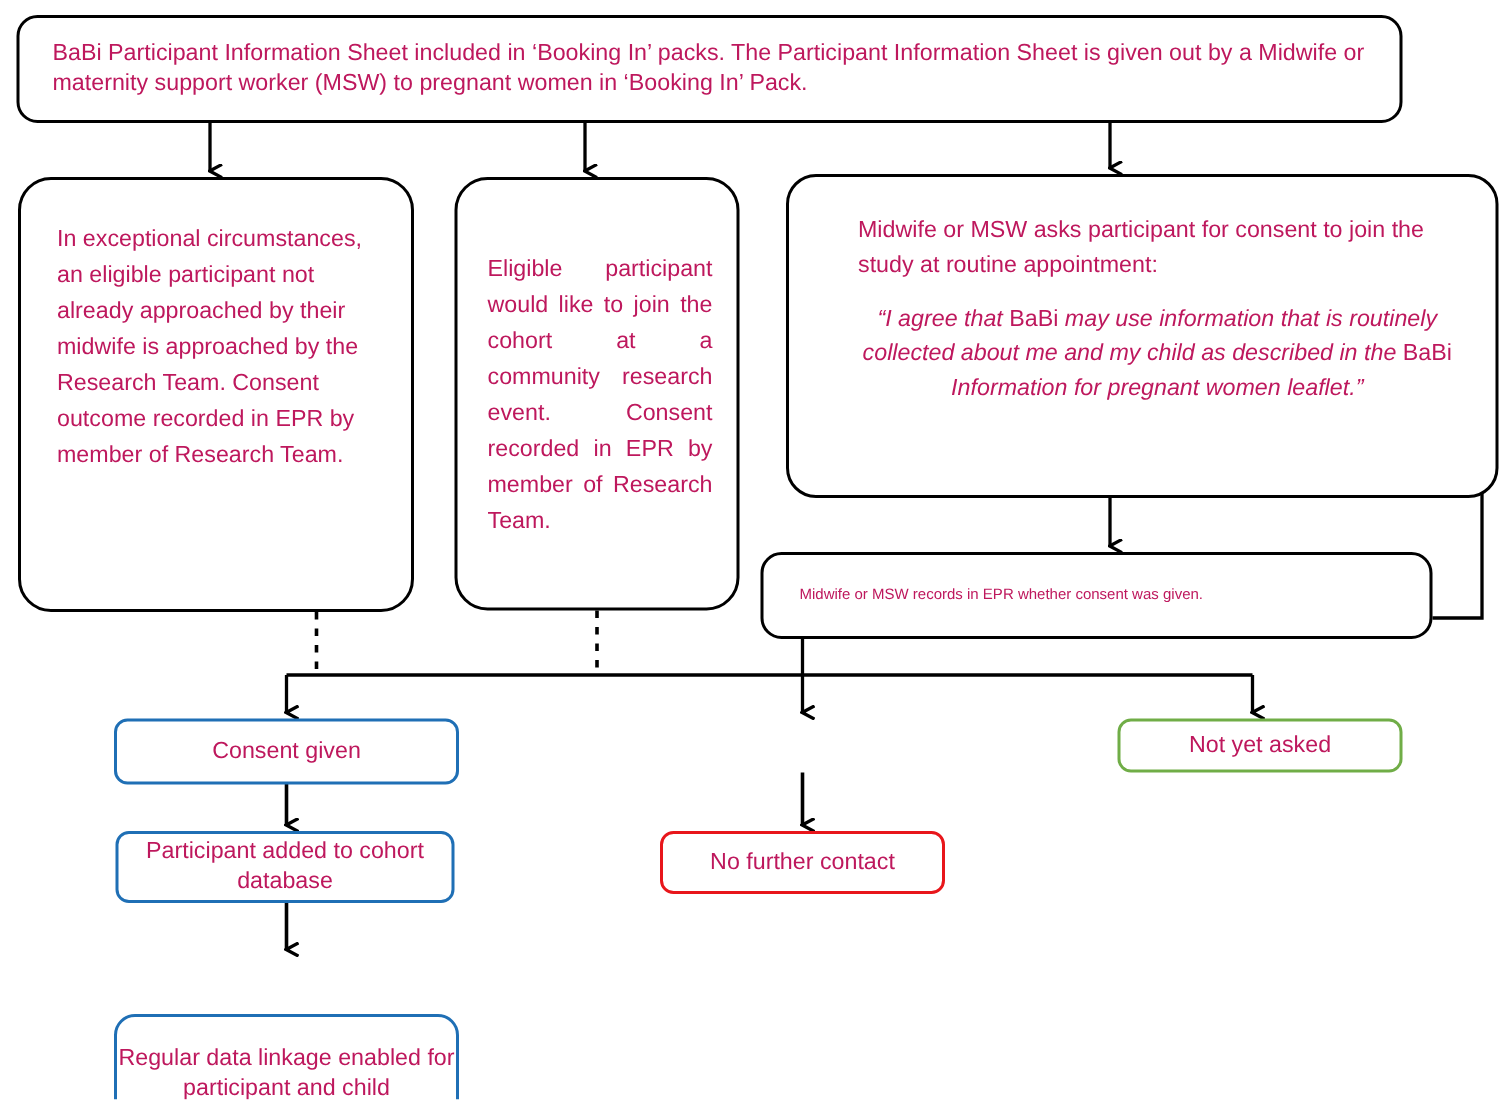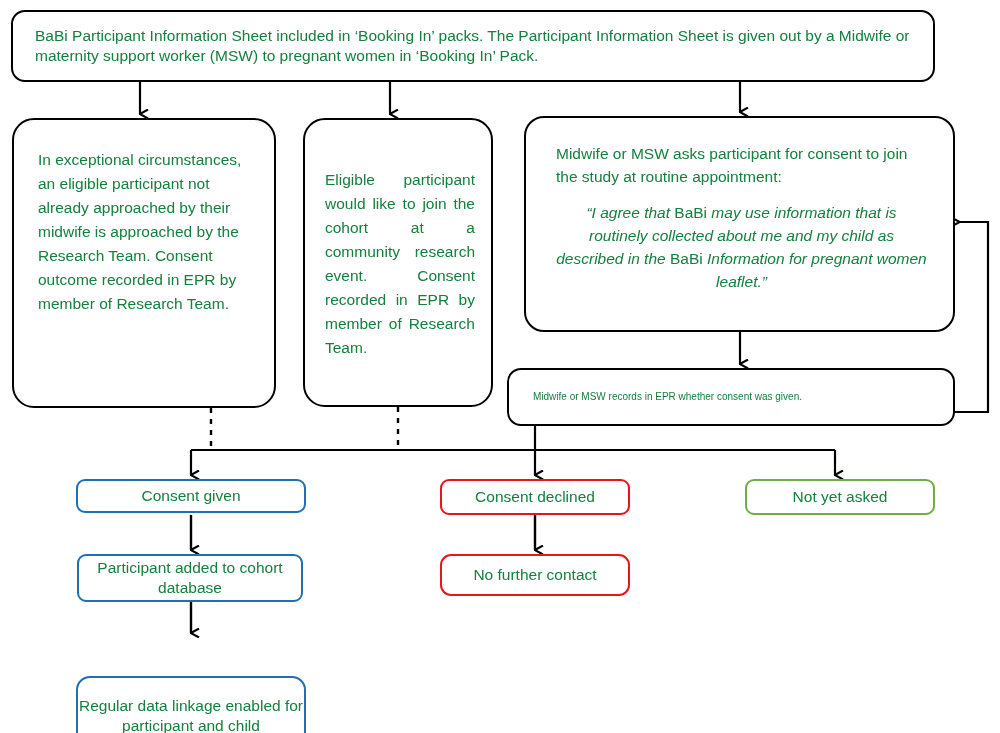--- a/index.html
+++ b/index.html
@@ -26,21 +26,21 @@
     pointer-events: none;
   }
   .node {
     position: absolute;
     box-sizing: border-box;
     background: #ffffff;
     border: 2.2px solid #000000;
     border-radius: 16px;
     display: flex;
     align-items: center;
-    color: #15803d;
+    color: #be185d;
     z-index: 2;
   }
   .node .txt {
     width: 100%;
     line-height: 1.32;
   }
   
   #n-top {
     left: 11px; top: 10px; width: 924px; height: 72px;
     border-radius: 14px;
@@ -61,22 +61,22 @@
   #n-mid {
     left: 303px; top: 118px; width: 190px; height: 289px;
     padding: 30px 16px 10px 20px;
     align-items: flex-start;
     border-radius: 22px;
   }
   #n-mid .txt { font-size: 15.5px; line-height: 1.55; text-align: justify; text-align-last: left; padding-top: 18px; }
 
   
   #n-right {
-    left: 524px; top: 116px; width: 431px; height: 216px;
-    padding: 12px 26px 12px 30px;
+    left: 524px; top: 116px; width: 475px; height: 216px;
+    padding: 12px 26px 12px 46px;
     align-items: flex-start;
     border-radius: 20px;
   }
   #n-right .txt { font-size: 15.5px; line-height: 1.5; text-align: left; padding-top: 12px; }
   #n-right .quote { font-style: italic; margin-top: 12px; display: block; text-align: center; }
   #n-right .quote .nonital { font-style: normal; }
 
   
   #n-epr {
     left: 507px; top: 368px; width: 448px; height: 58px;
@@ -87,25 +87,25 @@
 
   
   .outcome {
     border-width: 2.2px;
     border-radius: 9px;
     justify-content: center;
     text-align: center;
   }
   .outcome .txt { font-size: 15.5px; text-align: center; }
 
-  #n-given    { left: 76px;  top: 479px; width: 230px; height: 34px; border-color: #1F6FB5; }
+  #n-given    { left: 76px;  top: 479px; width: 230px; height: 44px; border-color: #1F6FB5; }
   #n-added    { left: 77px;  top: 554px; width: 226px; height: 48px; border-color: #1F6FB5; }
   #n-linkage  { left: 76px;  top: 637px; width: 230px; height: 80px; border-color: #1F6FB5; border-radius: 14px; margin-top: 39px; }
   #n-declined { left: 440px; top: 479px; width: 190px; height: 36px; border-color: #E8161B; }
-  #n-nocontact{ left: 440px; top: 554px; width: 190px; height: 42px; border-color: #E8161B; border-radius: 11px; }
+  #n-nocontact{ left: 440px; top: 554px; width: 190px; height: 42px; border-color: #E8161B; }
   #n-notasked { left: 745px; top: 479px; width: 190px; height: 36px; border-color: #70AD47; }
 </style>
 </head>
 <body>
 
 <div id="canvas">
 
   <svg id="wires" viewBox="0 0 1000 733" xmlns="http://www.w3.org/2000/svg">
     <defs>
       <marker id="arrowDown" markerWidth="10" markerHeight="10" refX="5" refY="8.6" orient="auto" markerUnits="userSpaceOnUse">
@@ -166,23 +166,20 @@
   <div class="node outcome" id="n-given">
     <span class="txt">Consent given</span>
   </div>
   <div class="node outcome" id="n-added">
     <span class="txt">Participant added to cohort database</span>
   </div>
   <div class="node outcome" id="n-linkage">
     <span class="txt">Regular data linkage enabled for participant and child</span>
   </div>
 
-  <div class="node outcome" id="n-declined">
-    <span class="txt">Consent declined</span>
-  </div>
   <div class="node outcome" id="n-nocontact">
     <span class="txt">No further contact</span>
   </div>
 
   <div class="node outcome" id="n-notasked">
     <span class="txt">Not yet asked</span>
   </div>
 
 </div>
 

